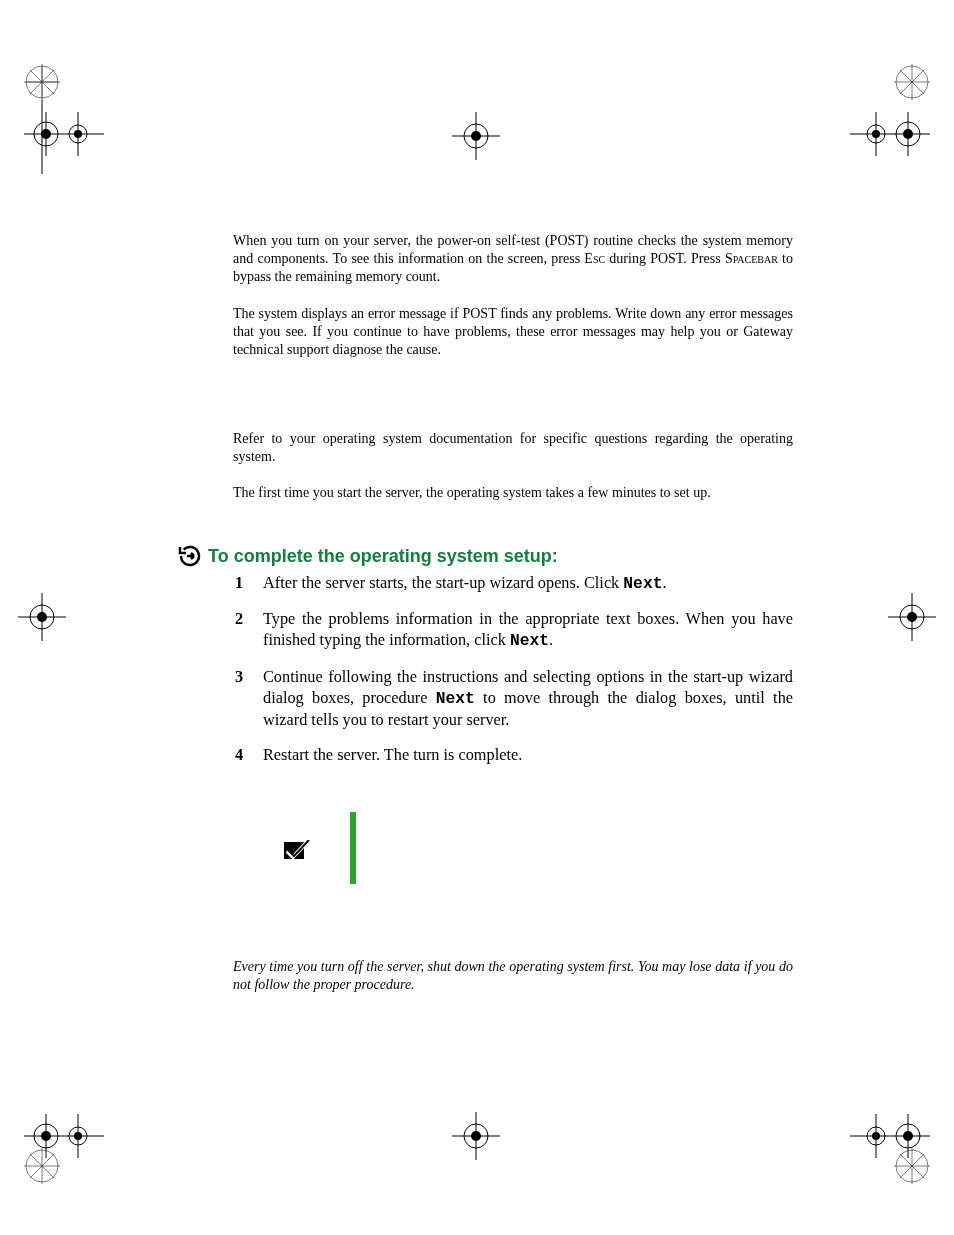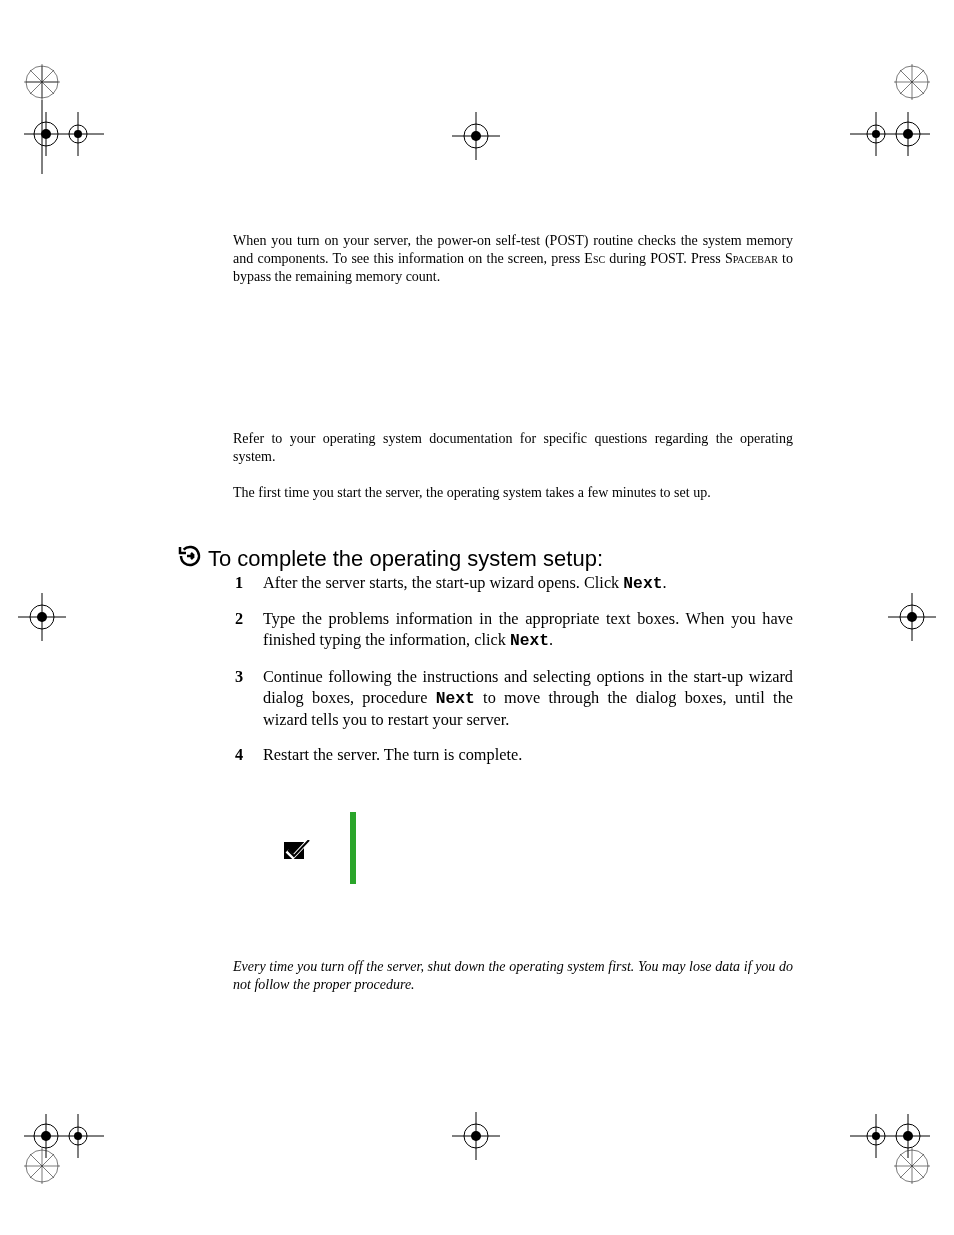--- a/index.html
+++ b/index.html
@@ -23,23 +23,23 @@
     line-height: 1.3;
     margin-bottom: 18px;
     text-align: justify;
   }
   .sc { font-variant: small-caps; }
   .proc-heading {
     position: absolute;
     left: 208px;
     font-family: "Arial Narrow", Arial, sans-serif;
     font-stretch: condensed;
-    font-weight: normal;
-    font-size: 22px;
-    color: #000000;
+    font-weight: bold;
+    font-size: 18px;
+    color: #15803d;
   }
   .proc-arrow {
     position: absolute;
     left: 178px;
     color: #000;
   }
   .proc-arrow svg { width: 24px; height: 24px; }
   .steps {
     position: absolute;
     left: 263px;
@@ -214,20 +214,21 @@
         <line x1="10" y1="6" x2="34" y2="30"></line>
         <line x1="34" y1="6" x2="10" y2="30"></line>
       </g>
   </svg>
 </div>
 
 <div class="content">
   <p class="para">
     <span>When you turn on your server, the power-on self-test (POST) routine checks the system memory and components. To see this information on the screen, press </span><span class="sc">Esc</span><span> during POST. Press </span><span class="sc">Spacebar</span><span> to bypass the remaining memory count.</span>
   </p>
+  <p class="para">The system displays an error message if POST finds any problems. Write down any error messages that you see. If you continue to have problems, these error messages may help you or Gateway technical support diagnose the cause.</p>
 </div>
 
 <div style="position:absolute; left:233px; top:430px; width:560px;">
   <p class="para">Refer to your operating system documentation for specific questions regarding the operating system.</p>
   <p class="para">The first time you start the server, the operating system takes a few minutes to set up.</p>
 </div>
 
 <div class="proc-arrow" style="top:544px;">
   <svg viewBox="0 0 24 24">
       <path d="M3 12a9 9 0 1 0 2.64-6.36" fill="none" stroke="#000" stroke-width="2.5"></path>

